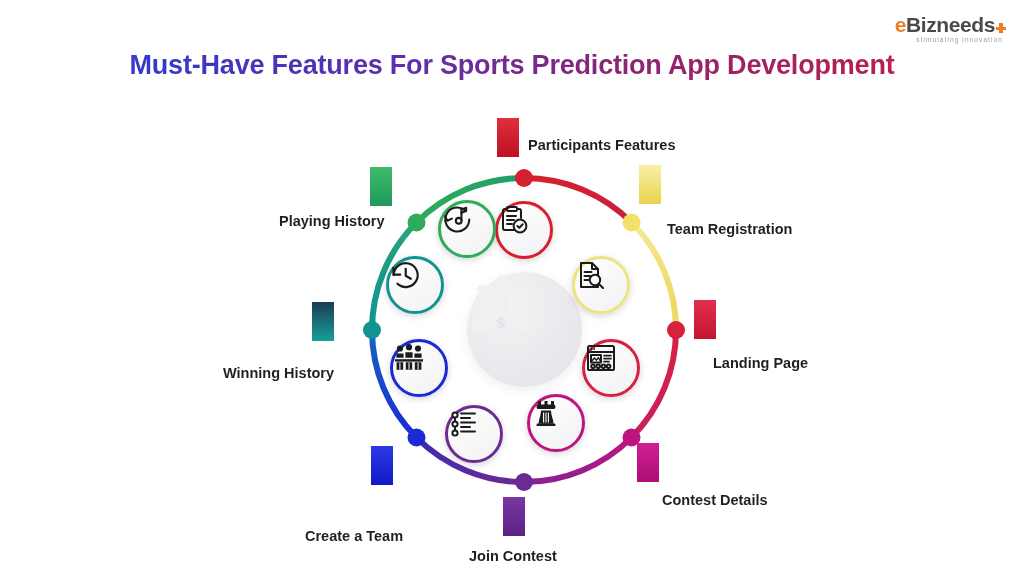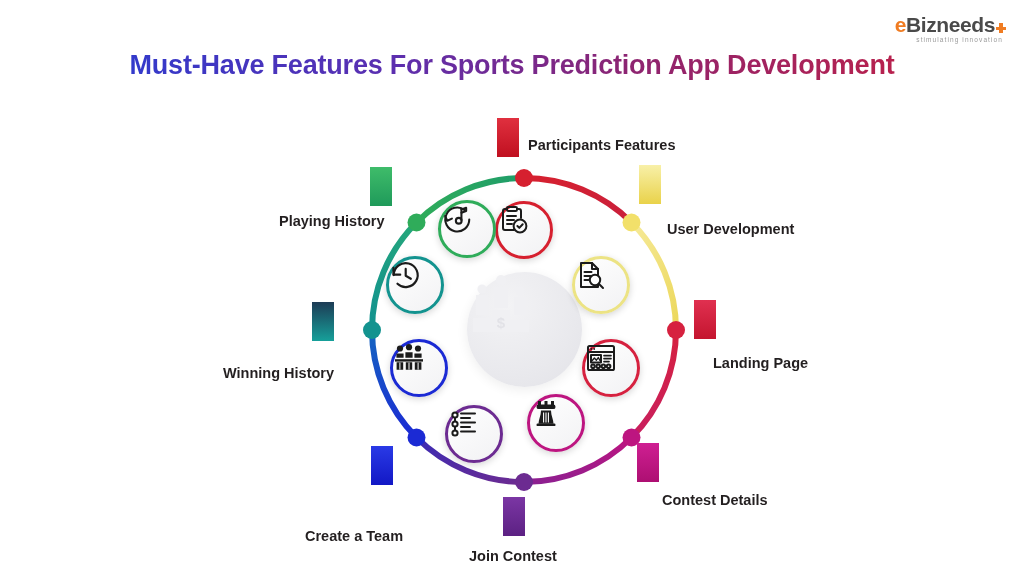--- a/index.html
+++ b/index.html
@@ -267,21 +267,21 @@
   <div class="num" style="left:497px;top:118px;background:linear-gradient(180deg,#e0303f 0%,#c01020 100%);">1</div>
   <div class="num" style="left:639px;top:165px;background:linear-gradient(180deg,#f8f0a8 0%,#e9d24a 100%);">2</div>
   <div class="num" style="left:694px;top:300px;background:linear-gradient(180deg,#e03050 0%,#c4152f 100%);">3</div>
   <div class="num" style="left:637px;top:443px;background:linear-gradient(180deg,#cf1f92 0%,#ad0f72 100%);">4</div>
   <div class="num" style="left:503px;top:497px;background:linear-gradient(180deg,#7b36a4 0%,#5c2183 100%);">5</div>
   <div class="num" style="left:371px;top:446px;background:linear-gradient(180deg,#2a3ae6 0%,#1218c5 100%);">6</div>
   <div class="num" style="left:312px;top:302px;background:linear-gradient(180deg,#1d3b55 0%,#16a09a 100%);">7</div>
   <div class="num" style="left:370px;top:167px;background:linear-gradient(180deg,#3fbc6a 0%,#1f9a5a 100%);">8</div>
 
   <div class="lbl" style="left:528px;top:132px;margin-top:6px;">Participants Features</div>
-  <div class="lbl" style="left:667px;top:222px;">User Development</div>
+  <div class="lbl" style="left:667px;top:222px;">Team Registration</div>
   <div class="lbl" style="left:699px;top:356px;margin-left:14px;">Landing Page</div>
   <div class="lbl" style="left:622px;top:493px;margin-left:40px;">Contest Details</div>
   <div class="lbl" style="left:469px;top:549px;">Join Contest</div>
   <div class="lbl" style="left:305px;top:497px;margin-top:32px;">Create a Team</div>
   <div class="lbl" style="left:223px;top:366px;">Winning History</div>
   <div class="lbl" style="left:255px;top:214px;margin-left:24px;">Playing History</div>
 
 </div>
 
 </body></html>

